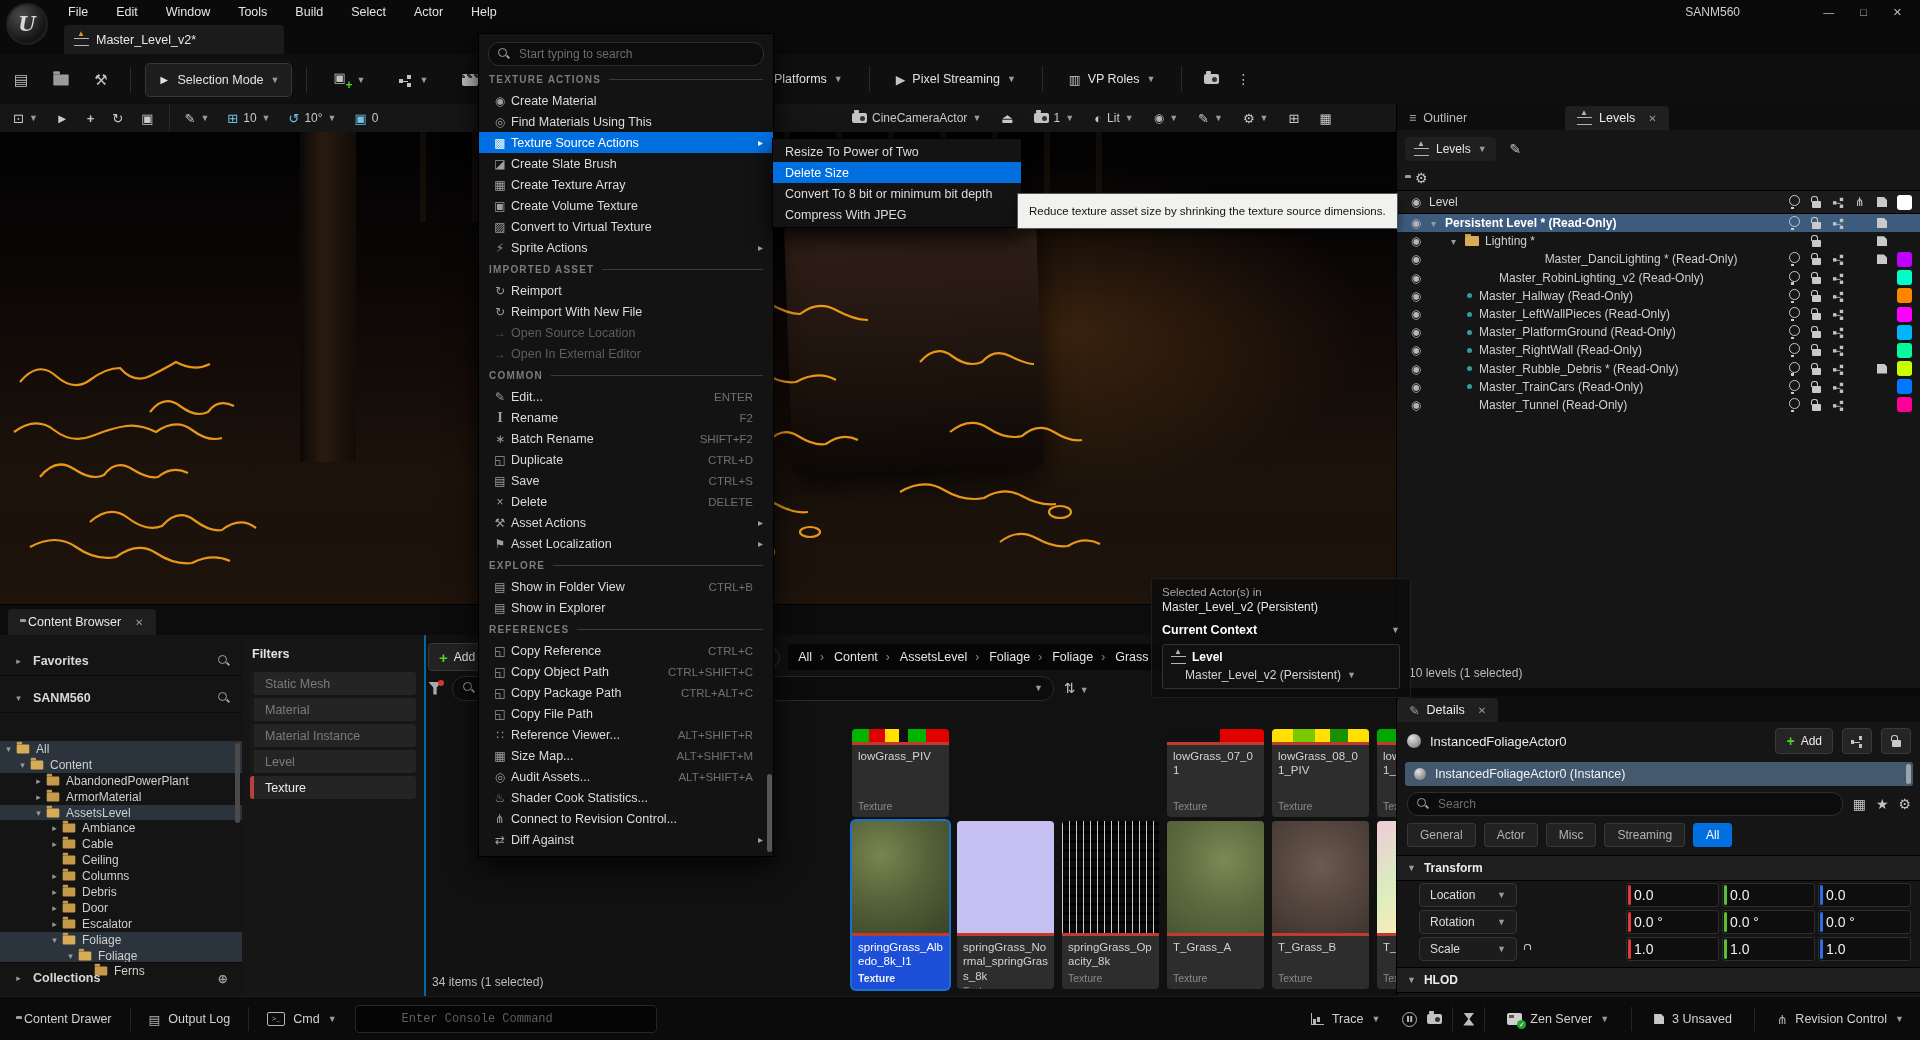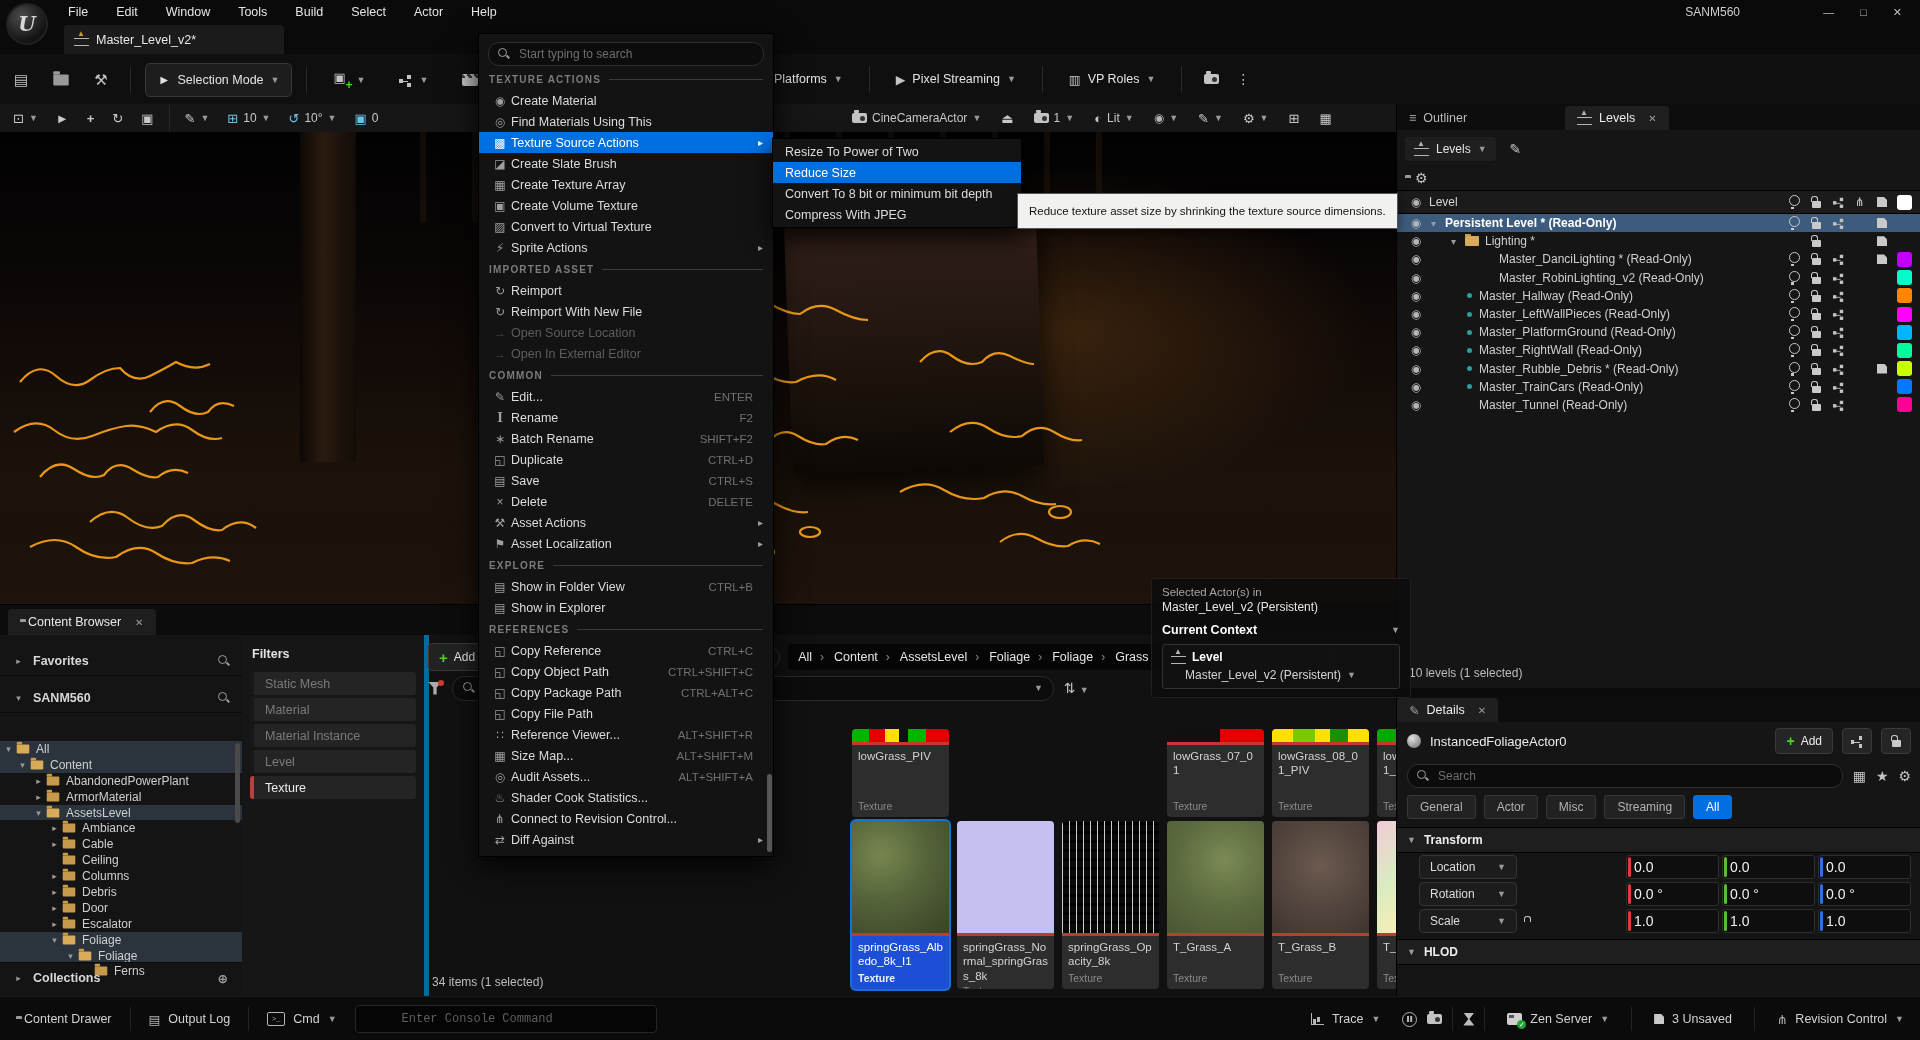--- a/index.html
+++ b/index.html
@@ -212,21 +212,21 @@
   #cb-tree{position:absolute;left:0;top:106px;width:100%;height:238px;overflow:hidden;}
   .tree-row{height:15.9px;display:flex;align-items:center;font-size:12px;color:#cfcfcf;white-space:nowrap;}
   .tree-row.hl{background:#2b333c;}
   .tree-caret{width:13px;color:#9a9a9a;font-size:9px;flex:none;text-align:center;}
   .tree-row .fold{margin-right:6px;margin-left:1px;transform:scale(.9);}
   #collections-row{position:absolute;left:0;bottom:4px;width:100%;height:30px;display:flex;align-items:center;gap:8px;
     padding:0 12px;color:#d8d8d8;font-weight:bold;font-size:12.5px;border-top:1px solid #0a0a0a;}
   #collections-row .icons{margin-left:auto;display:flex;gap:14px;align-items:center;color:#9f9f9f;}
   #tree-scroll{position:absolute;right:2px;top:108px;width:5px;height:80px;background:#4a4a4a;border-radius:3px;}
 
-  #cb-filters{position:absolute;left:242px;top:30px;width:182px;bottom:0;background:#161616;border-right:5px solid #0369a1;}
+  #cb-filters{position:absolute;left:242px;top:30px;width:182px;bottom:0;background:#161616;border-right:2px solid #0369a1;}
   #cb-filters .title{padding:12px 10px 8px;color:#e2e2e2;font-weight:bold;font-size:12.5px;}
   .filt-btn{margin:3px 8px;height:23px;background:#242424;border-radius:3px;display:flex;align-items:center;
     padding:0 9px;color:#7b7b7b;font-size:12.5px;position:relative;overflow:hidden;}
   .filt-btn::before{content:"";position:absolute;left:0;top:0;bottom:0;width:4px;background:#181818;}
   .filt-btn.active{color:#ececec;}
   .filt-btn.active::before{background:#b8413e;}
   .filt-btn span{padding-left:6px;}
 
   #cb-assets{position:absolute;left:424px;top:30px;right:0;bottom:0;}
   #cb-toprow{position:absolute;left:4px;top:8px;right:8px;height:28px;display:flex;align-items:center;}
@@ -602,21 +602,21 @@
             </span>
             <span class="icell" style="visibility: hidden;">
               <span class="swatchbx"></span>
             </span>
           </span>
         </div>
         <div class="lvl-row">
           <span class="eyecell">
             <span class="eyeg">◉</span>
           </span>
-          <span style="display: flex; align-items: center; flex: 1 1 0%; overflow: hidden; padding-left: 70px;">
+          <span style="display: flex; align-items: center; flex: 1 1 0%; overflow: hidden; padding-left: 70px; justify-content: center;">
 
             <span class="lbl">Master_DanciLighting * (Read-Only)</span>
           </span>
           <span class="lvl-iconcols">
             <span class="icell">
               <span class="bulbico"></span>
             </span>
             <span class="icell">
               <span class="lockico"></span>
             </span>
@@ -872,20 +872,25 @@
         <div id="add-btn">
           <span class="plus">+</span>
           <span>Add</span>
         </div>
         <span class="sq-btn">
             <span class="bpico"></span>
           </span>
         <span class="sq-btn">
             <span class="lockico"></span>
           </span>
+      </div>
+      <div id="instance-row">
+        <span class="foliageico" style="transform:scale(.85);"></span>
+        <span>InstancedFoliageActor0 (Instance)</span>
+        <span class="thumbbar"></span>
       </div>
       <div id="det-search-row">
         <div class="srch">
           <span class="magico"></span>
           <input placeholder="Search" style="">
         </div>
         <span style="color:#c3c3c3;font-size:14px;">▦</span>
         <span style="color:#c3c3c3;font-size:14px;">★</span>
         <span style="color:#c3c3c3;font-size:14px;">⚙</span>
       </div>
@@ -1574,21 +1579,21 @@
         <span class="mi-arrow">▸</span>
       </div>
     <span id="ctx-scroll"></span>
   </div>
 
   <div id="submenu">
     <div class="sub-row">
         <span>Resize To Power of Two</span>
       </div>
       <div class="sub-row is-hl">
-        <span>Reduce Size</span>
+        <span>Delete Size</span>
       </div>
       <div class="sub-row">
         <span>Convert To 8 bit or minimum bit depth</span>
       </div>
       <div class="sub-row">
         <span>Compress With JPEG</span>
       </div>
   </div>
 
   <div id="tooltip">Reduce texture asset size by shrinking the texture source dimensions.</div>

